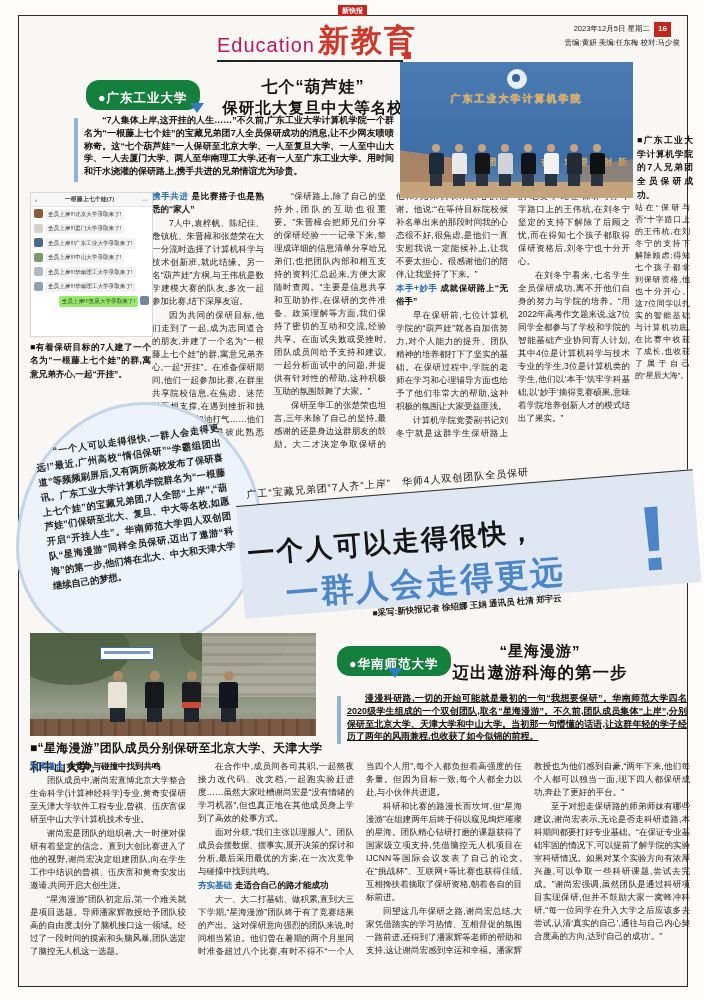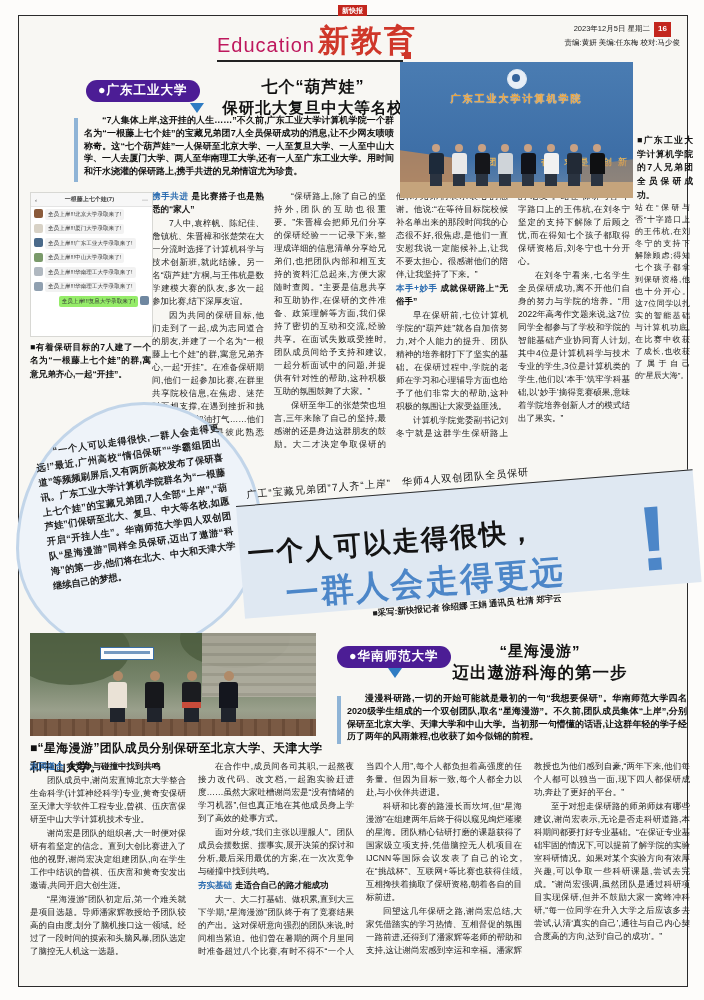--- a/index.html
+++ b/index.html
@@ -12,22 +12,22 @@
     padding:2px 4px;line-height:1;z-index:6;}
   .sec-en{left:217px;top:34px;font-size:20px;color:#be185d;letter-spacing:1px;}
   .sec-cn{left:318px;top:20px;font-size:31px;font-weight:900;color:#cf372a;letter-spacing:2px;
     font-family:"Liberation Serif","DejaVu Serif",serif;}
   .sec-underline{left:217px;top:60px;width:186px;border-bottom:2px solid #222;}
   .sec-sq{left:404px;top:52px;width:7px;height:7px;background:#cf372a;}
   .dateblock{right:24px;top:22px;text-align:center;font-size:7.5px;color:#222;line-height:1.6;}
   .pageno{display:inline-block;background:#c3261d;color:#fff;font-weight:bold;font-size:8px;
     padding:1px 4px;margin-left:4px;}
   
-  .uni-badge{background:#4c1d95;color:#fff;font-weight:bold;font-size:12.5px;border-radius:13px;
-    padding:4px 12px 5px;line-height:1;letter-spacing:1px;z-index:3;}
+  .uni-badge{background:#15803d;color:#fff;font-weight:bold;font-size:12.5px;border-radius:13px;
+    padding:12px 12px 5px;line-height:1;letter-spacing:1px;z-index:3;}
   .badge-tail{width:0;height:0;border-left:7px solid transparent;border-right:7px solid transparent;
     border-top:10px solid #2f7cc3;z-index:3;}
   
   .hl{font-weight:900;color:#111;text-align:center;line-height:1.35;letter-spacing:1px;}
   .leadbar{width:3.5px;background:#8fb4d6;}
   .leadtext{font-size:9px;font-weight:600;color:#111;text-align:justify;line-height:1.42;text-indent:2em;}
   
   .photo1{left:400px;top:62px;width:233px;height:136px;background:linear-gradient(180deg,#4a7cb2 0%,#3d6ea6 70%,#6a87a8 100%);
     overflow:hidden;z-index:2;}
   .p1-logo{position:absolute;left:50%;top:7px;transform:translateX(-50%);width:18px;height:18px;border:1.5px solid #dfe8f2;
@@ -289,21 +289,21 @@
   </div>
   <div class="abs cap" style="left:30px;top:739px;width:292px;font-size:12px;">■“星海漫游”团队成员分别保研至北京大学、天津大学和中山大学。</div>
 
   <div class="abs uni-badge" style="left:337px;top:646px;">●华南师范大学</div>
   <div class="abs badge-tail" style="left:388px;top:668px;"></div>
   <div class="abs hl" style="left:400px;top:641px;width:280px;font-size:15px;">
     <div>“星海漫游”</div>
     <div style="font-size:16.5px;">迈出遨游科海的第一步</div>
   </div>
   <div class="abs leadbar" style="left:337px;top:696px;height:48px;"></div>
-  <div class="abs leadtext" style="left:347px;top:692px;width:340px;">漫漫科研路,一切的开始可能就是最初的一句“我想要保研”。华南师范大学四名2020级学生组成的一个双创团队,取名“星海漫游”。不久前,团队成员集体“上岸”,分别保研至北京大学、天津大学和中山大学。当初那一句懵懂的话语,让这群年轻的学子经历了两年的风雨兼程,也收获了如今似锦的前程。</div>
+  <div class="abs leadtext" style="left:347px;top:692px;width:340px;text-decoration:underline;">漫漫科研路,一切的开始可能就是最初的一句“我想要保研”。华南师范大学四名2020级学生组成的一个双创团队,取名“星海漫游”。不久前,团队成员集体“上岸”,分别保研至北京大学、天津大学和中山大学。当初那一句懵懂的话语,让这群年轻的学子经历了两年的风雨兼程,也收获了如今似锦的前程。</div>
 
   <div class="abs a2cols">
     <p class="subhead"><span class="sh-tag">志同道合</span><span class="sh-title">在竞争与碰撞中找到共鸣</span></p>
     <p class="para">团队成员中,谢尚宏直博北京大学整合生命科学(计算神经科学)专业,黄奇安保研至天津大学软件工程专业,曾祺、伍庆富保研至中山大学计算机技术专业。</p>
     <p class="para">谢尚宏是团队的组织者,大一时便对保研有着坚定的信念。直到大创比赛进入了他的视野,谢尚宏决定组建团队,向在学生工作中结识的曾祺、伍庆富和黄奇安发出邀请,共同开启大创生涯。</p>
     <p class="para">“星海漫游”团队初定后,第一个难关就是项目选题。导师潘家辉教授给予团队较高的自由度,划分了脑机接口这一领域。经过了一段时间的摸索和头脑风暴,团队选定了脑控无人机这一选题。</p>
     <p class="para">在合作中,成员间各司其职,一起熬夜接力改代码、改文档,一起跑实验赶进度……虽然大家吐槽谢尚宏是“没有情绪的学习机器”,但也真正地在其他成员身上学到了高效的处事方式。</p>
     <p class="para">面对分歧,“我们主张以理服人”。团队成员会摆数据、摆事实,展开决策的探讨和分析,最后采用最优的方案,在一次次竞争与碰撞中找到共鸣。</p>
     <p class="subhead"><span class="sh-tag">夯实基础</span><span class="sh-title">走适合自己的路才能成功</span></p>
     <p class="para">大一、大二打基础、做积累,直到大三下学期,“星海漫游”团队终于有了竞赛结果的产出。这对保研意向强烈的团队来说,时间相当紧迫。他们曾在暑期的两个月里同时准备超过八个比赛,有时不得不“一个人当四个人用”,每个人都负担着高强度的任务量。但因为目标一致,每个人都全力以赴,与小伙伴共进退。</p>

